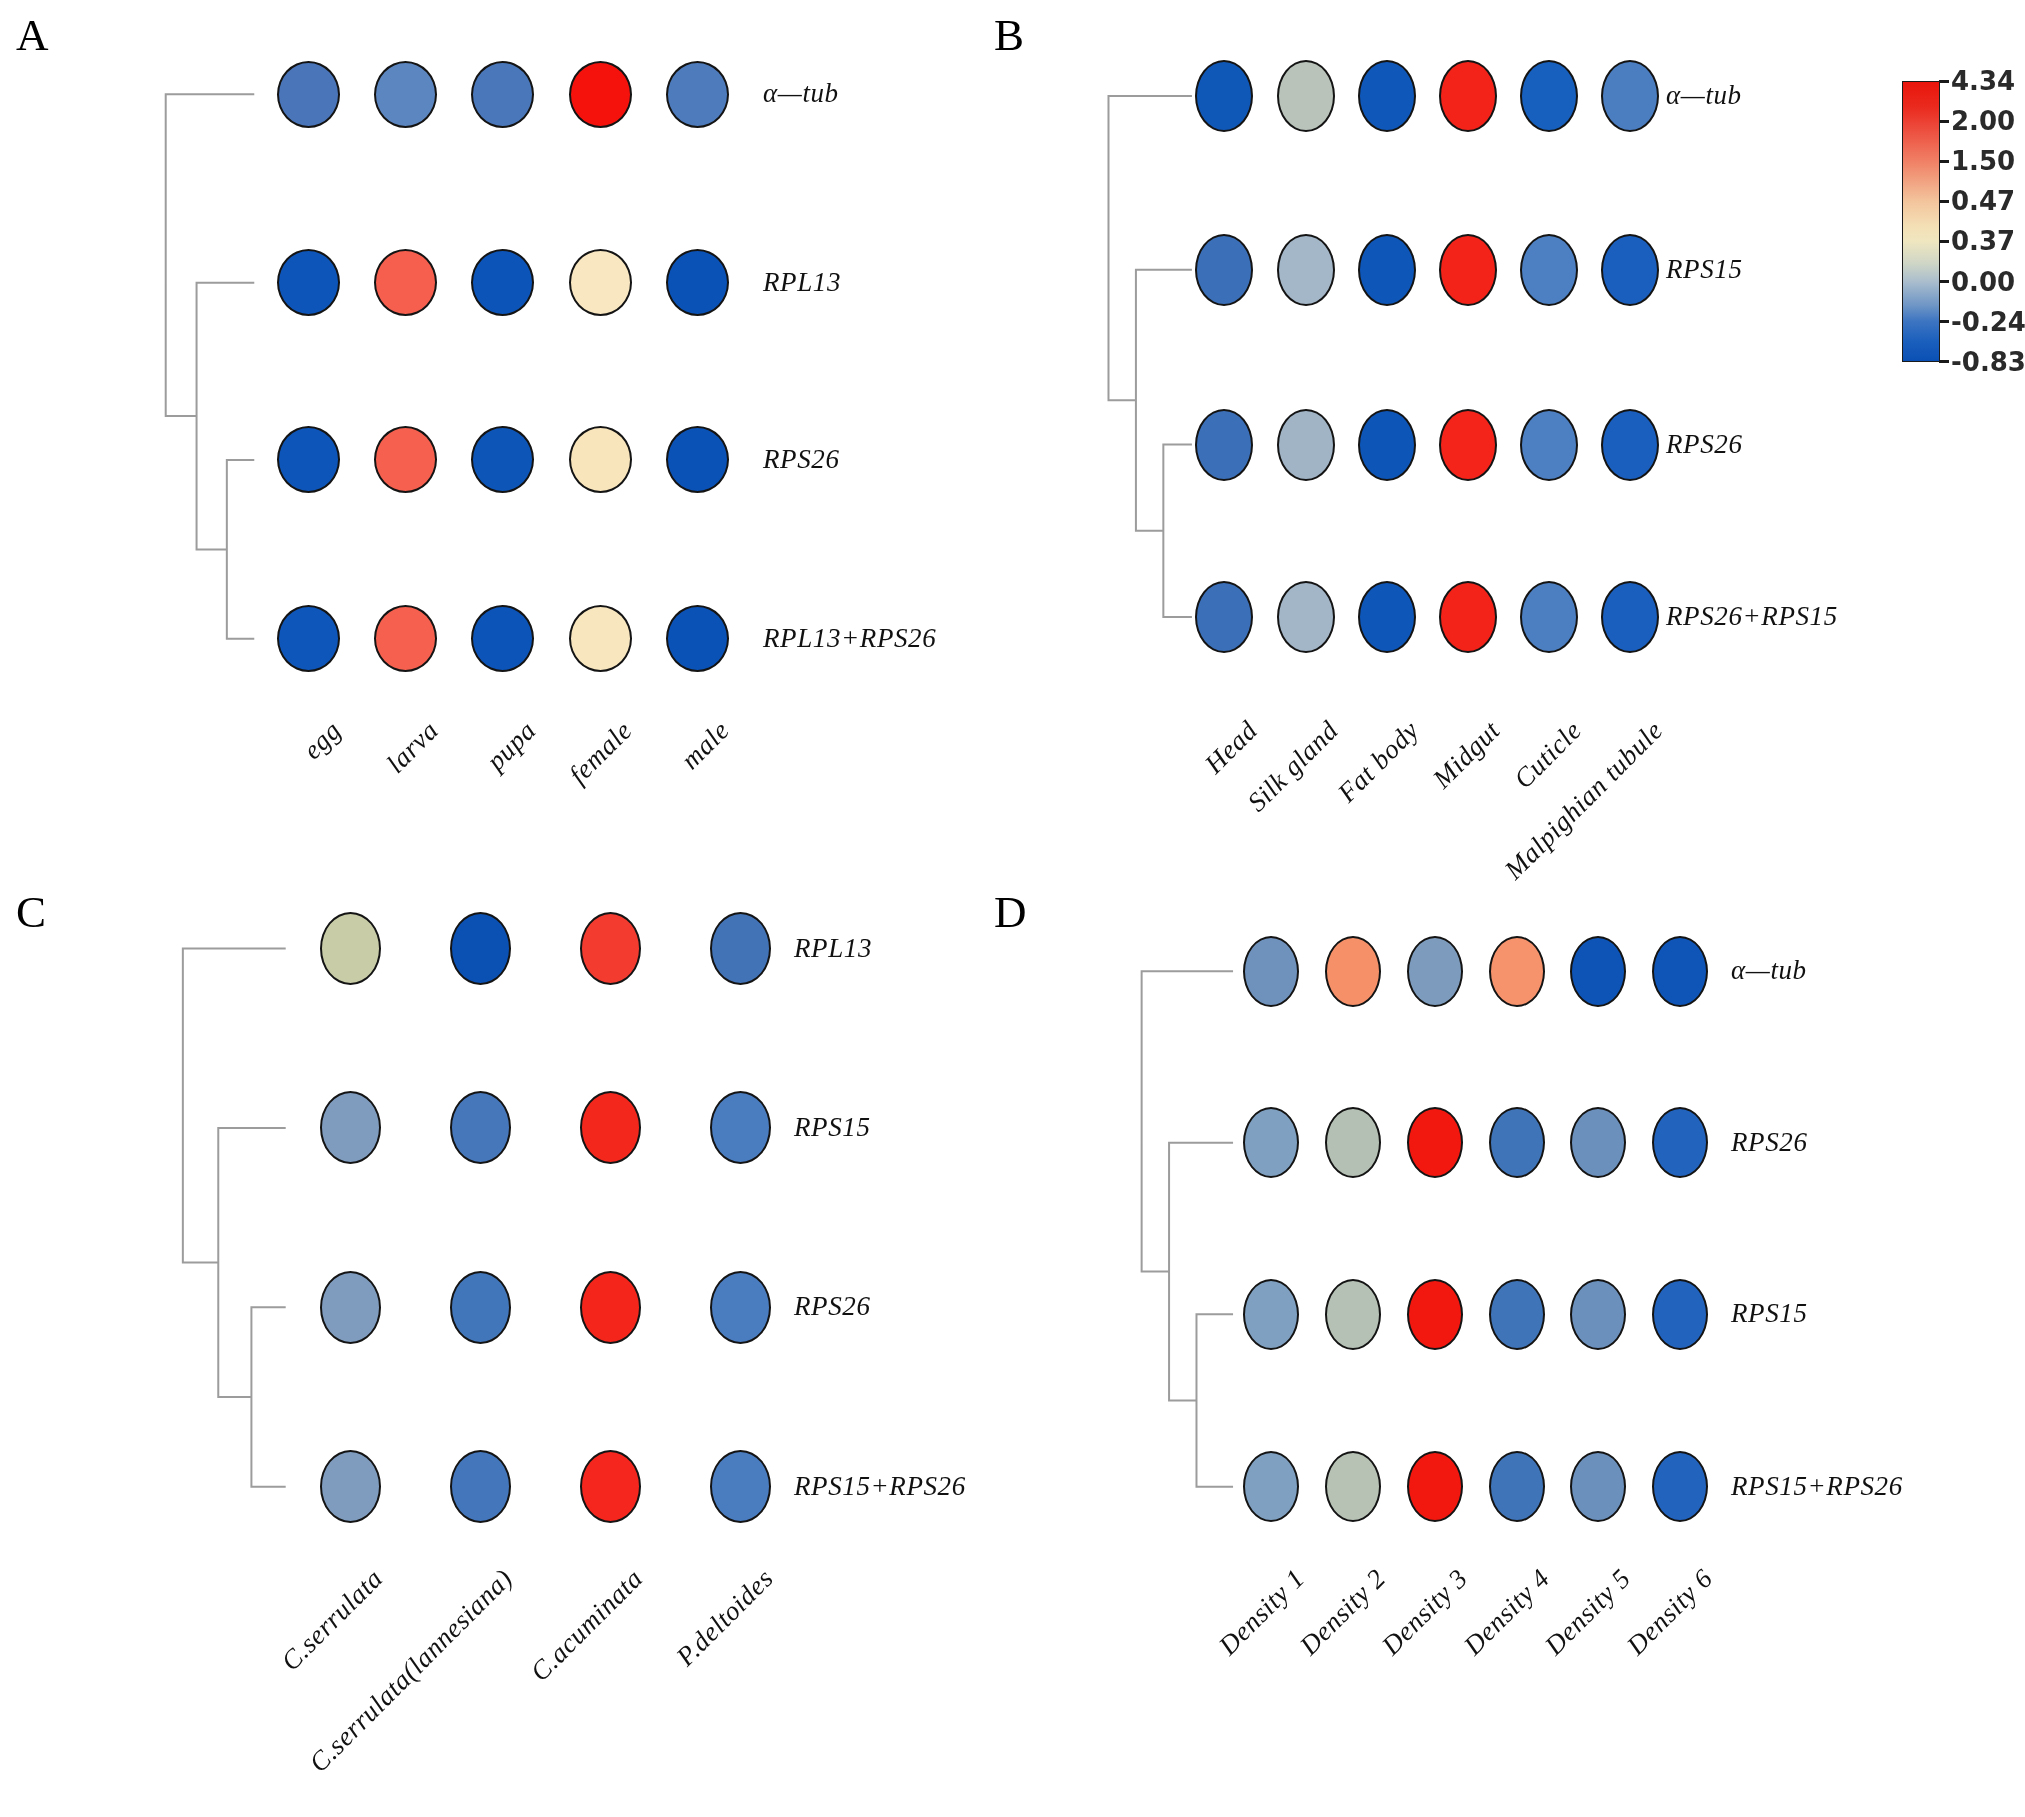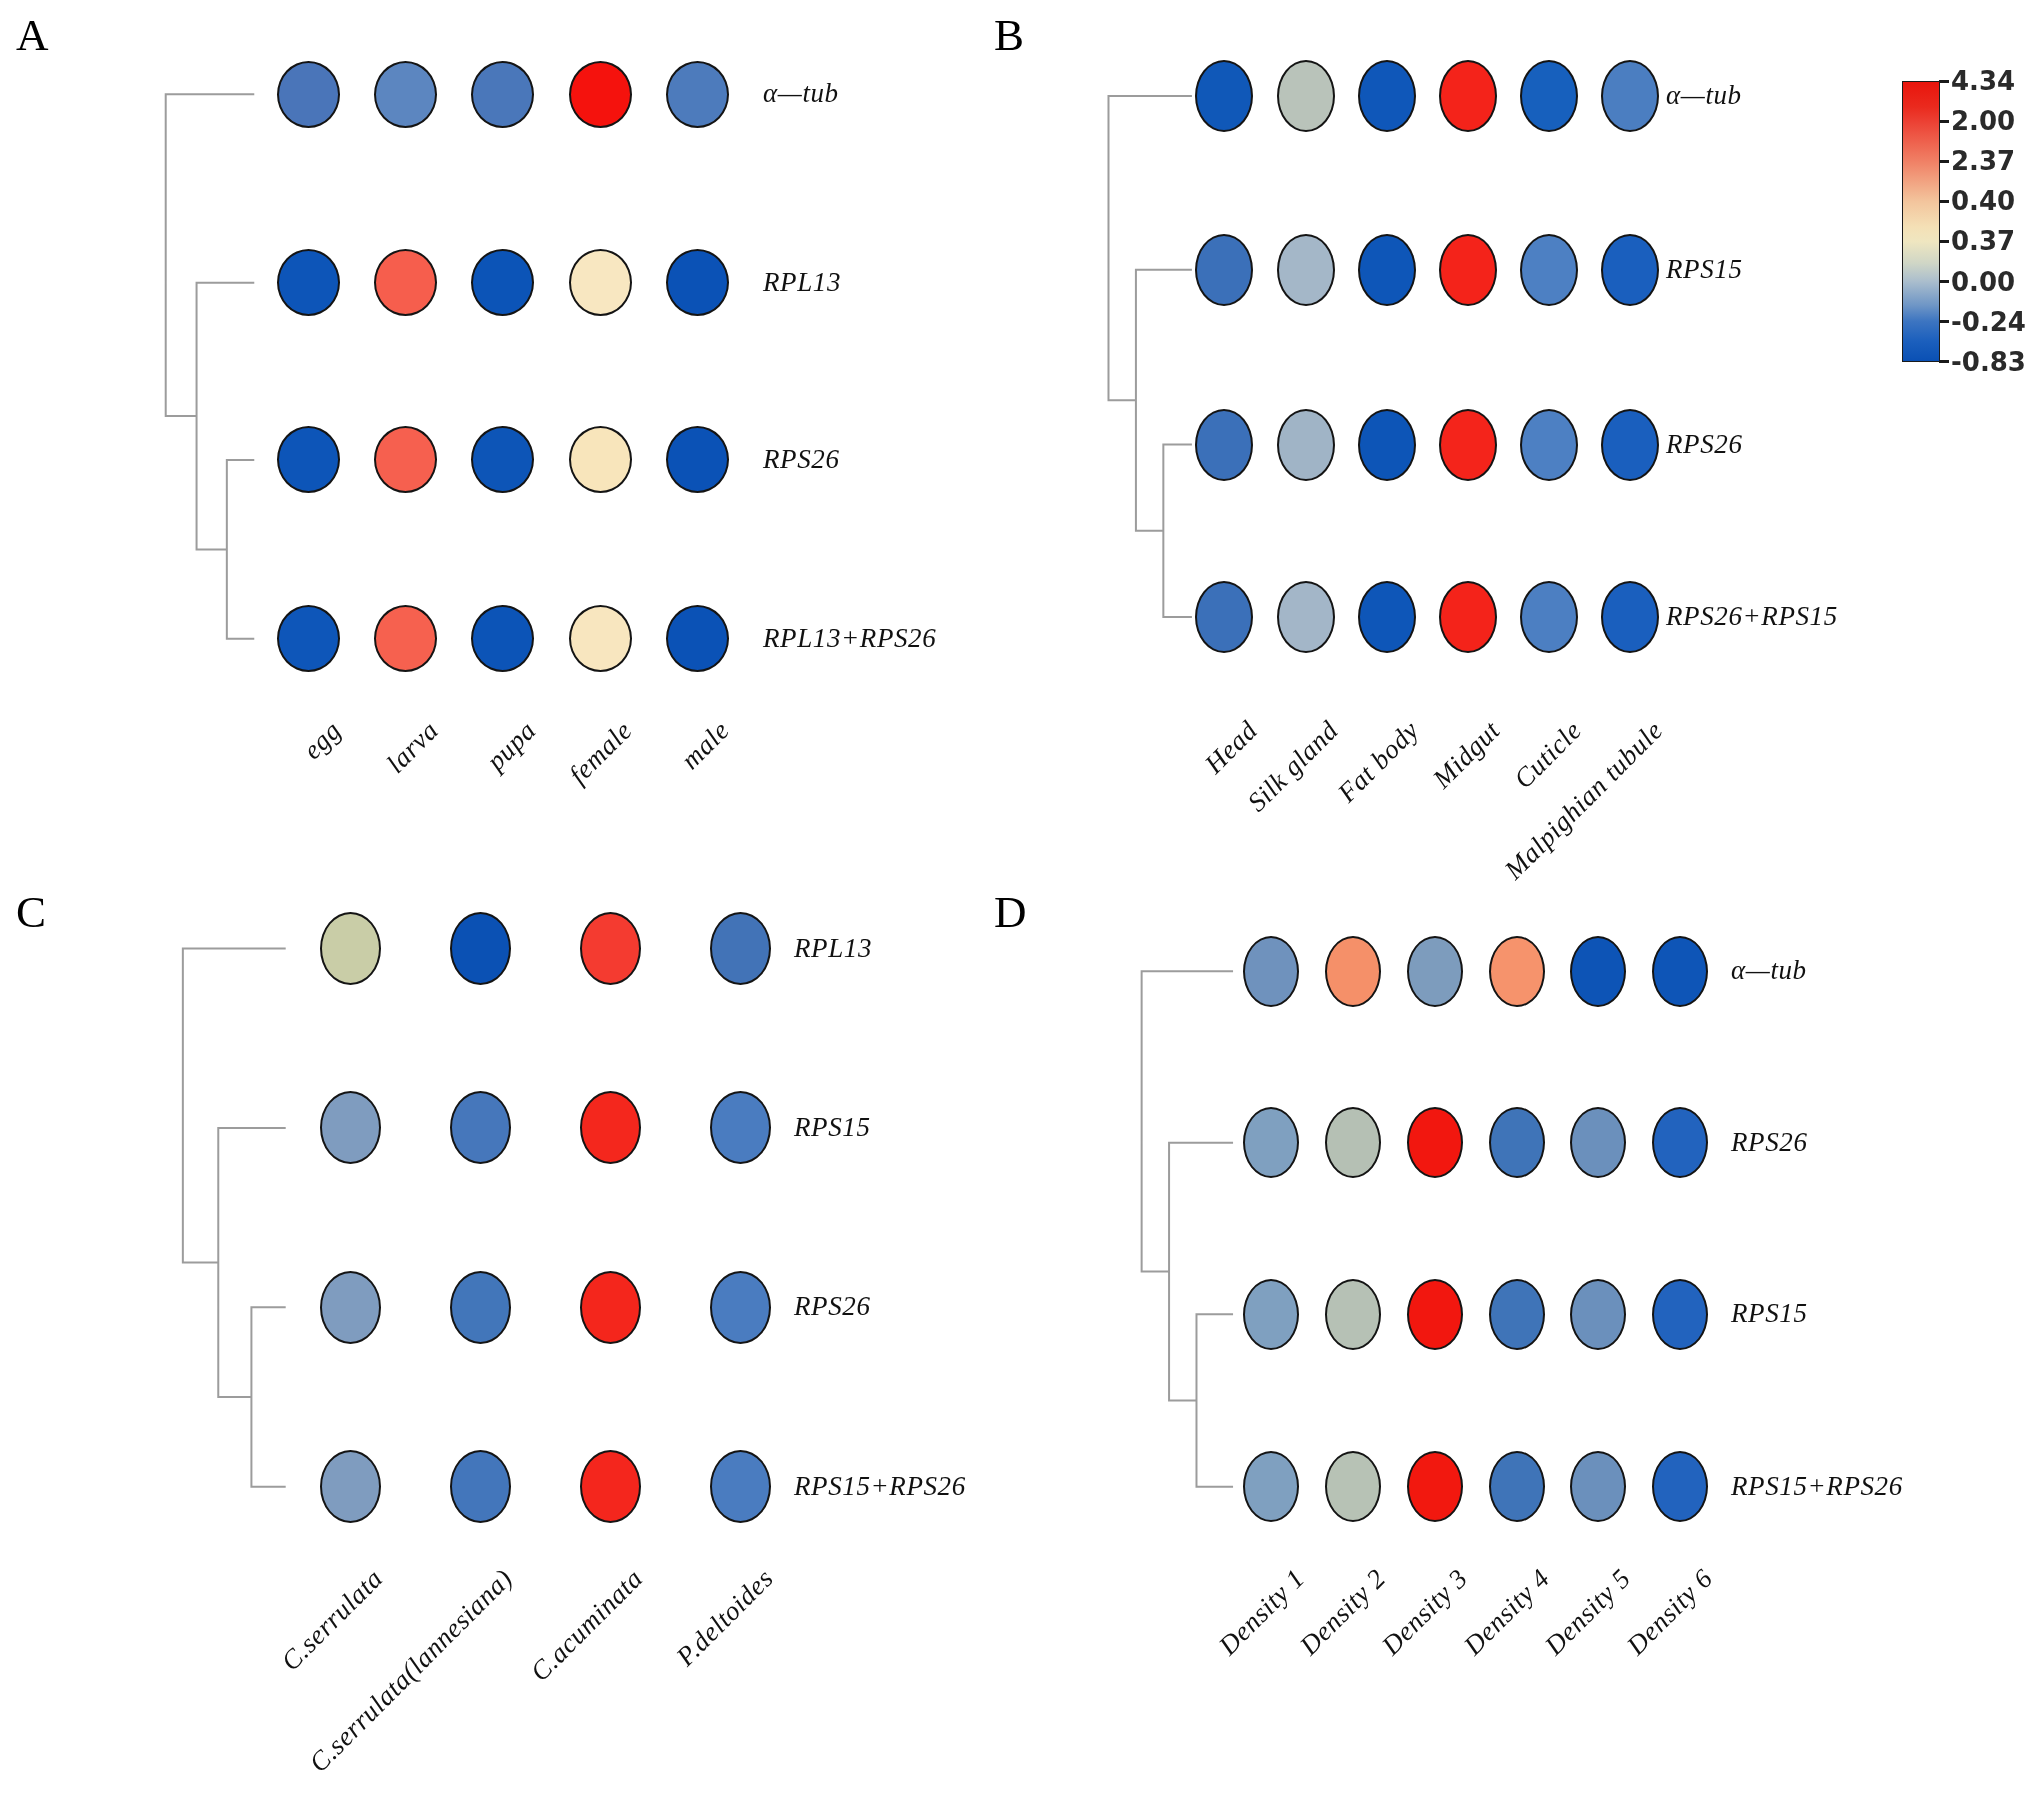--- a/index.html
+++ b/index.html
@@ -214,23 +214,23 @@
         <span>Density 6</span>
       </div>
     </div>
   <div id="colorbar-box">
       <div class="cbar-bar" style="left: 1902px; top: 81px; width: 38px; height: 281px; background: linear-gradient(rgb(233, 21, 12) 0%, rgb(234, 42, 30) 9%, rgb(236, 65, 52) 14.3%, rgb(240, 129, 102) 28.6%, rgb(243, 197, 157) 42.9%, rgb(244, 224, 182) 52%, rgb(239, 230, 192) 57.1%, rgb(207, 214, 198) 65%, rgb(171, 190, 205) 71.4%, rgb(111, 150, 198) 80%, rgb(61, 117, 193) 85.7%, rgb(27, 95, 189) 93%, rgb(10, 80, 180) 100%);"></div>
       <div class="cbar-tick" style="left: 1939px; top: 80px; width: 9.7px;"></div>
       <div class="cbar-label" style="left: 1951px; top: 81px;">4.34</div>
       <div class="cbar-tick" style="left: 1939px; top: 120px; width: 9.7px;"></div>
       <div class="cbar-label" style="left: 1951px; top: 121px;">2.00</div>
       <div class="cbar-tick" style="left: 1939px; top: 160px; width: 9.7px;"></div>
-      <div class="cbar-label" style="left: 1951px; top: 161px;">2.37</div>
+      <div class="cbar-label" style="left: 1951px; top: 161px;">1.50</div>
       <div class="cbar-tick" style="left: 1939px; top: 200px; width: 9.7px;"></div>
-      <div class="cbar-label" style="left: 1951px; top: 201px;">0.40</div>
+      <div class="cbar-label" style="left: 1951px; top: 201px;">0.47</div>
       <div class="cbar-tick" style="left: 1939px; top: 240px; width: 9.7px;"></div>
       <div class="cbar-label" style="left: 1951px; top: 241px;">0.37</div>
       <div class="cbar-tick" style="left: 1939px; top: 280px; width: 9.7px;"></div>
       <div class="cbar-label" style="left: 1951px; top: 282px;">0.00</div>
       <div class="cbar-tick" style="left: 1939px; top: 320px; width: 9.7px;"></div>
       <div class="cbar-label" style="left: 1951px; top: 322px;">-0.24</div>
       <div class="cbar-tick" style="left: 1939px; top: 360px; width: 9.7px;"></div>
       <div class="cbar-label" style="left: 1951px; top: 362px;">-0.83</div>
     </div>
 </div>

